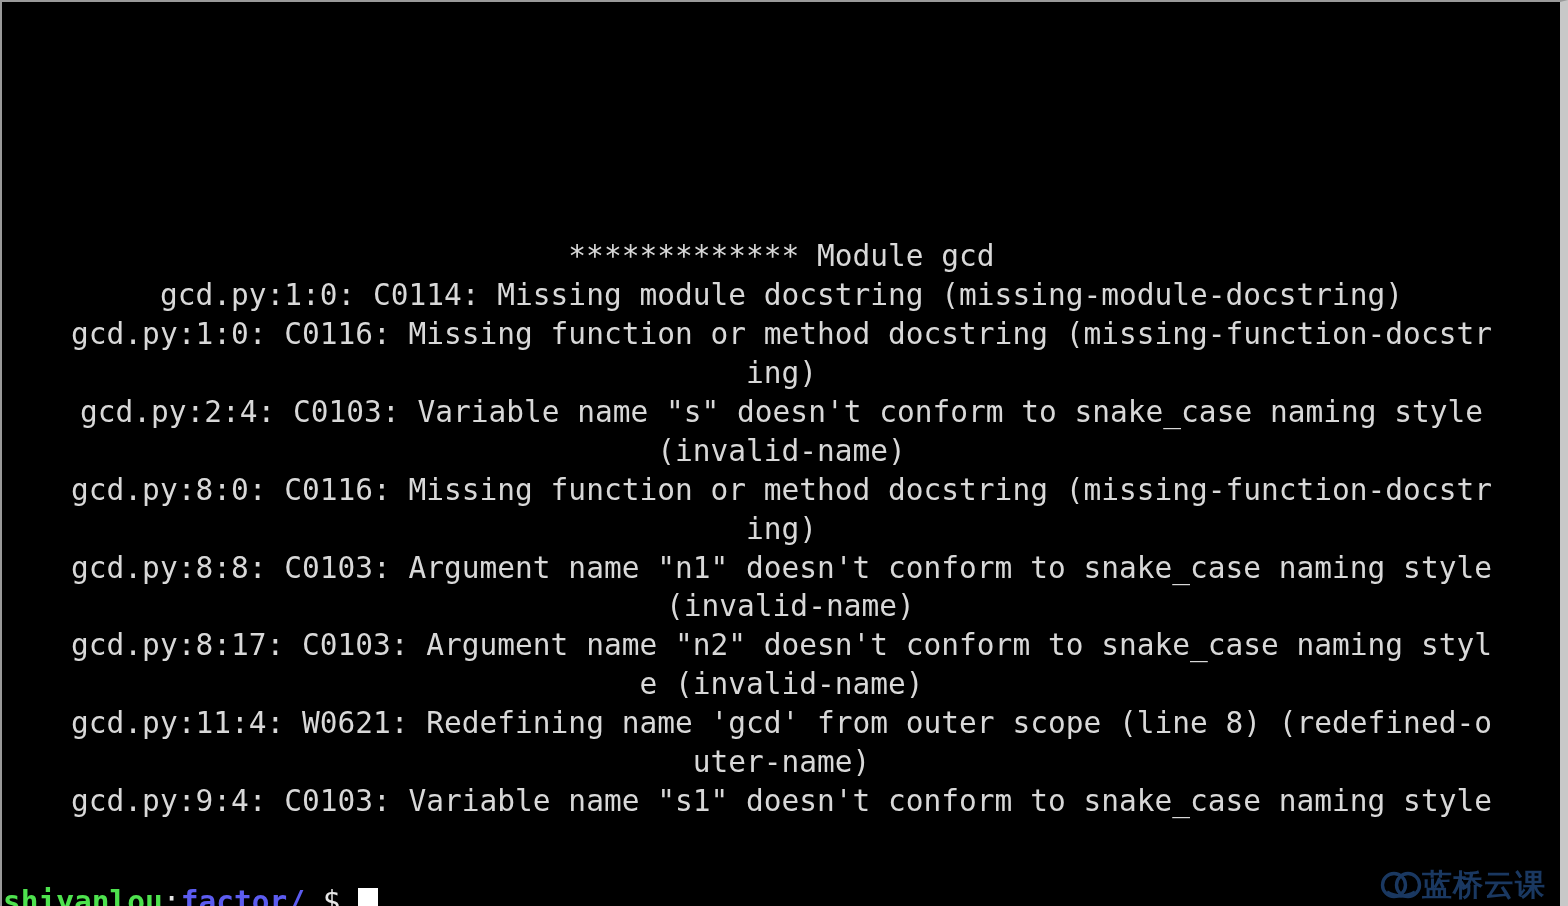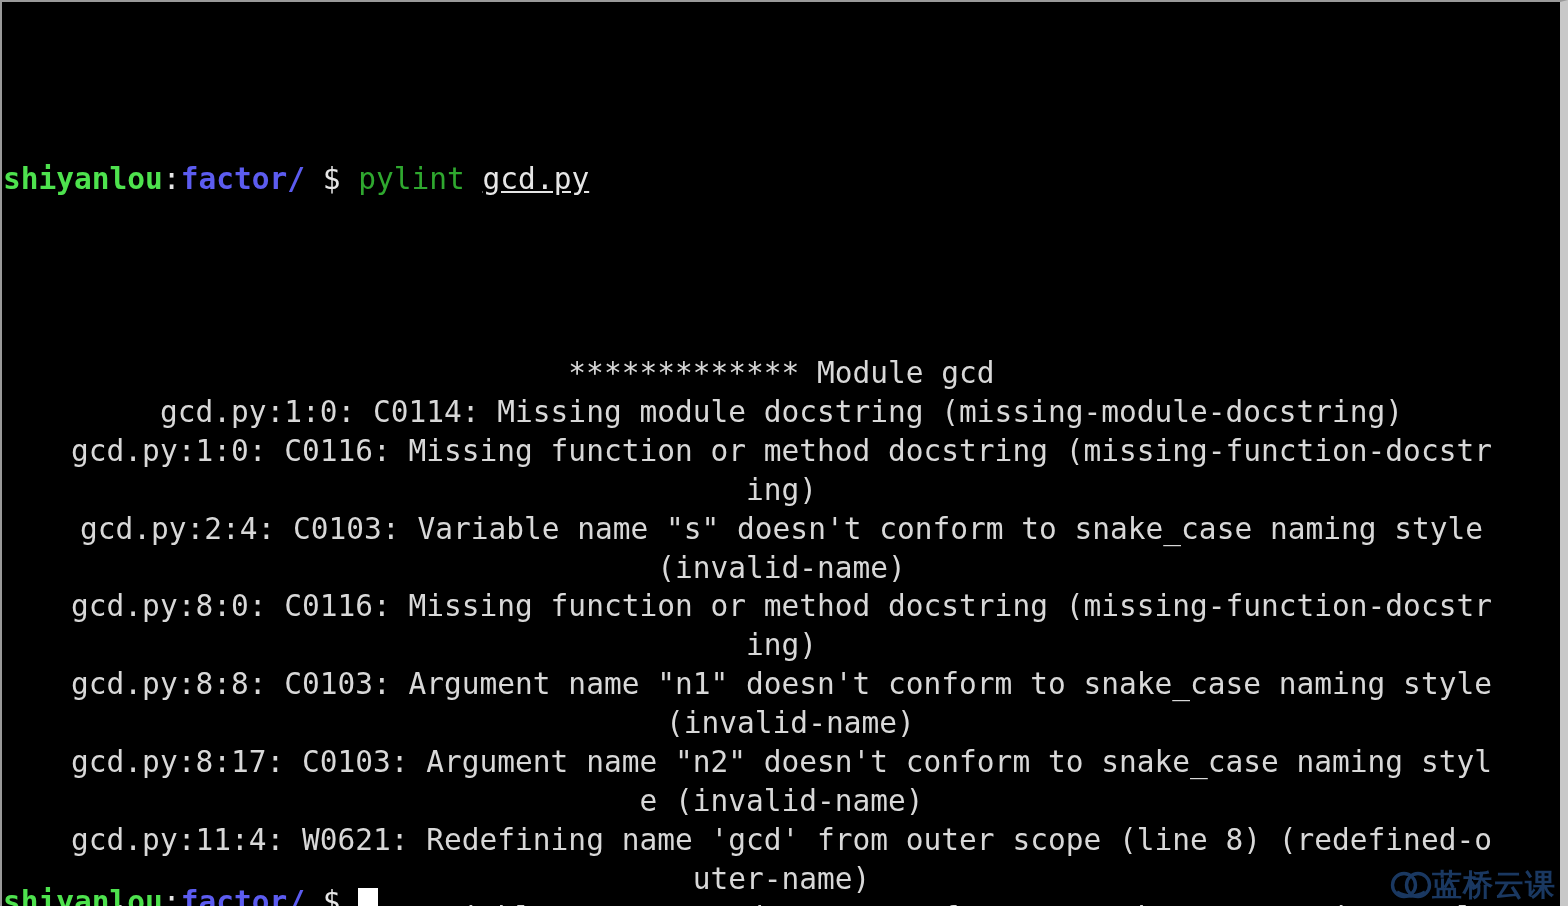--- a/index.html
+++ b/index.html
@@ -65,21 +65,21 @@
   .cursor-block {
     display: inline-block;
     width: 19.4px;
     height: 30px;
     background: #ffffff;
     vertical-align: -6px;
   }
 
   #watermark {
     position: absolute;
-    right: 4px;
+    right: 14px;
     bottom: 6px;
     display: flex;
     pointer-events: none;
     opacity: 0.98;
   }
   #watermark .wm-logo { display: block; }
   #watermark .wm-text {
     color: #1b3a63;
     font-family: "DejaVu Sans", "Liberation Sans", sans-serif;
     font-size: 30px;
@@ -89,21 +89,20 @@
   }
 </style>
 </head>
 <body>
 
 <div id="terminal">
 
   <div id="screen">
 
     
-    <div class="line"><span class="c-green-bold">shiyanlou</span><span class="c-white">:</span><span class="c-blue-bold">factor/</span><span class="c-white"> </span><span class="c-white">$</span><span class="c-white"> </span><span class="c-green">pylint</span><span class="c-white"> </span><span class="c-underline">gcd.py</span></div>
 
     
     <div id="output"><div class="line c-default">************* Module gcd</div><div class="line c-default">gcd.py:1:0: C0114: Missing module docstring (missing-module-docstring)</div><div class="line c-default">gcd.py:1:0: C0116: Missing function or method docstring (missing-function-docstr</div><div class="line c-default">ing)</div><div class="line c-default">gcd.py:2:4: C0103: Variable name "s" doesn't conform to snake_case naming style</div><div class="line c-default">(invalid-name)</div><div class="line c-default">gcd.py:8:0: C0116: Missing function or method docstring (missing-function-docstr</div><div class="line c-default">ing)</div><div class="line c-default">gcd.py:8:8: C0103: Argument name "n1" doesn't conform to snake_case naming style</div><div class="line c-default"> (invalid-name)</div><div class="line c-default">gcd.py:8:17: C0103: Argument name "n2" doesn't conform to snake_case naming styl</div><div class="line c-default">e (invalid-name)</div><div class="line c-default">gcd.py:11:4: W0621: Redefining name 'gcd' from outer scope (line 8) (redefined-o</div><div class="line c-default">uter-name)</div><div class="line c-default">gcd.py:9:4: C0103: Variable name "s1" doesn't conform to snake_case naming style</div></div>
 
   </div>
 
   <div class="cursor-line"><span class="c-green-bold">shiyanlou</span><span class="c-white">:</span><span class="c-blue-bold">factor/</span><span class="c-white"> </span><span class="c-white">$</span><span class="c-white"> </span><span class="cursor-block"></span></div>
 
   <div id="watermark">
     <svg class="wm-logo" width="42" height="30" viewBox="0 0 42 30">

